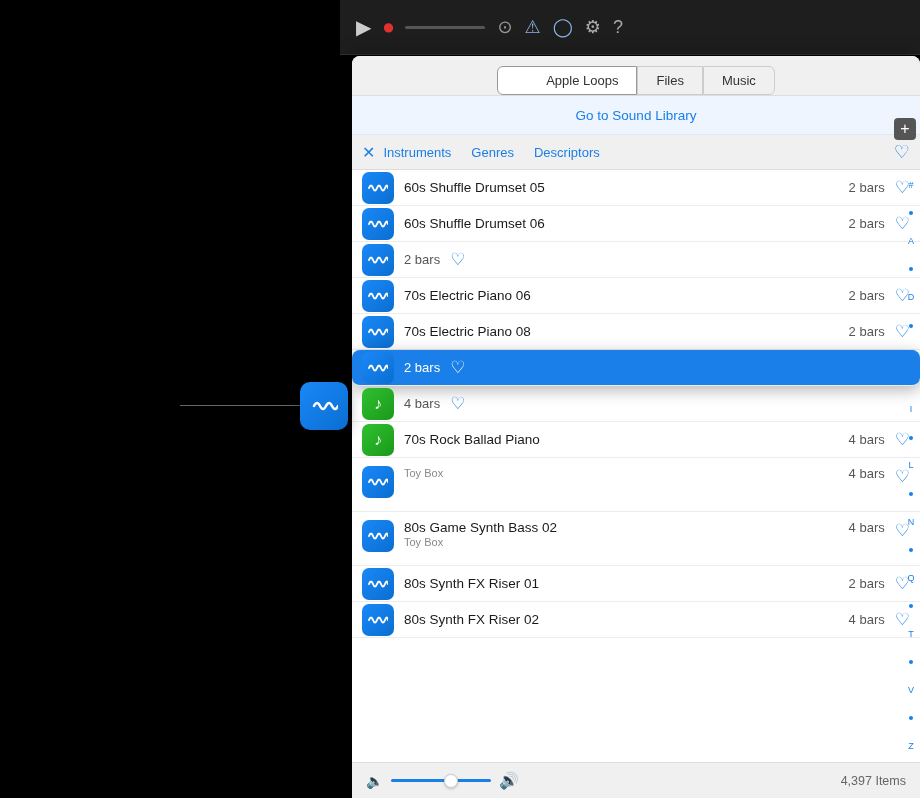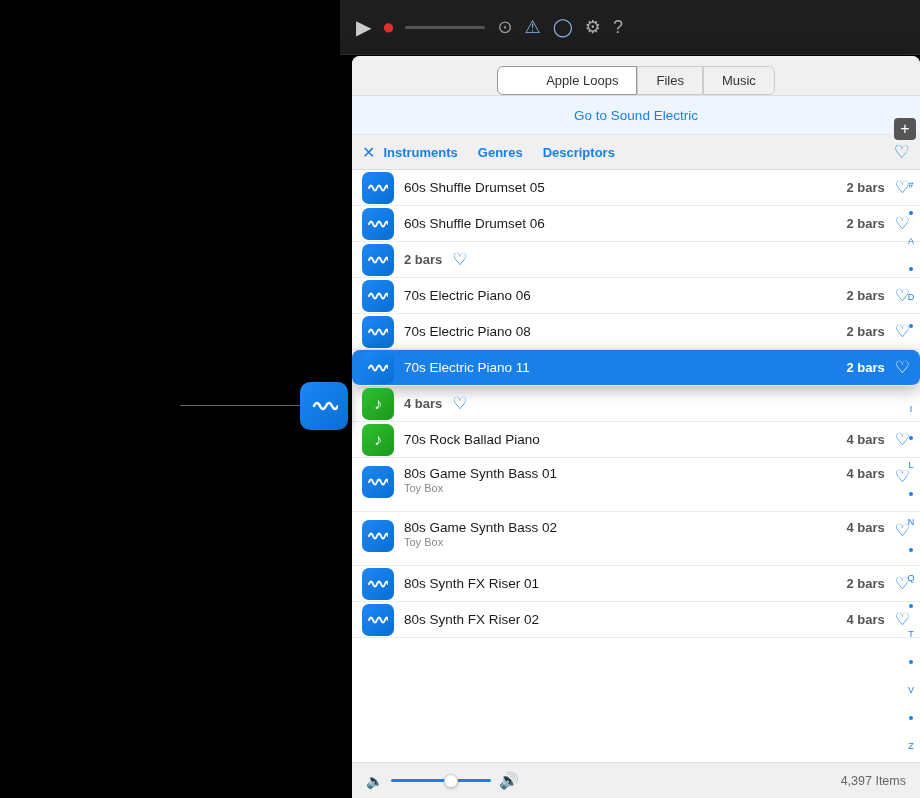--- a/index.html
+++ b/index.html
@@ -149,21 +149,21 @@
 
     .filter-tabs {
       display: flex;
       gap: 20px;
     }
 
     .filter-tab {
       font-size: 13px;
       color: #1a7fe8;
       cursor: pointer;
-      font-weight: 700;
+      font-weight: 400;
       padding: 2px 0;
     }
 
     .filter-heart {
       margin-left: auto;
       color: #1a7fe8;
       font-size: 18px;
       cursor: pointer;
     }
 
@@ -232,21 +232,20 @@
       font-size: 11px;
       color: #888;
       margin-top: 1px;
     }
 
     .item-duration {
       font-size: 13px;
       color: #555;
       margin-right: 10px;
       white-space: nowrap;
-      font-weight: bold;
     }
 
     .item-heart {
       color: #1a7fe8;
       font-size: 17px;
       cursor: pointer;
       flex-shrink: 0;
     }
 
     .alpha-index {
@@ -383,21 +382,21 @@
 
   <button class="add-button">+</button>
 
   <div class="tab-bar">
     <button class="tab-button active">Apple Loops</button>
     <button class="tab-button">Files</button>
     <button class="tab-button">Music</button>
   </div>
 
   <div class="sound-library-link">
-    <a href="#">Go to Sound Electric</a>
+    <a href="#">Go to Sound Library</a>
   </div>
 
   <div class="filter-bar">
     <span class="filter-close">✕</span>
     <div class="filter-tabs">
       <span class="filter-tab">Instruments</span>
       <span class="filter-tab">Genres</span>
       <span class="filter-tab">Descriptors</span>
     </div>
     <span class="filter-heart">♡</span>
@@ -461,23 +460,20 @@
         </div>
         <span class="item-duration">2 bars</span>
         <span class="item-heart">♡</span>
       </div>
       <div class="list-item dragging">
         <div class="item-icon icon-blue">
           <svg width="20" height="16" viewBox="0 0 20 16" fill="none">
         <path d="M1 8 Q3 3, 5 8 Q7 13, 9 8 Q11 3, 13 8 Q15 13, 17 8 Q19 3, 20 8" stroke="white" stroke-width="2" fill="none" stroke-linecap="round"></path>
       </svg>
         </div>
-        <div class="item-info">
-          <div class="item-name" style="color: rgb(255, 255, 255);">70s Electric Piano 11</div>
-        </div>
         <span class="item-duration" style="color: rgb(255, 255, 255);">2 bars</span>
         <span class="item-heart" style="color: rgb(255, 255, 255);">♡</span>
       </div>
       <div class="list-item">
         <div class="item-icon icon-green">
           <span style="color:white;font-size:16px;">♪</span>
         </div>
         <span class="item-duration">4 bars</span>
         <span class="item-heart">♡</span>
       </div>
@@ -491,21 +487,20 @@
         <span class="item-duration">4 bars</span>
         <span class="item-heart">♡</span>
       </div>
       <div class="list-item two-line">
         <div class="item-icon icon-blue">
           <svg width="20" height="16" viewBox="0 0 20 16" fill="none">
         <path d="M1 8 Q3 3, 5 8 Q7 13, 9 8 Q11 3, 13 8 Q15 13, 17 8 Q19 3, 20 8" stroke="white" stroke-width="2" fill="none" stroke-linecap="round"></path>
       </svg>
         </div>
         <div class="item-info">
-          <div class="item-name">80s Game Synth Bass 01</div>
           <div class="item-subtitle">Toy Box</div>
         </div>
         <span class="item-duration">4 bars</span>
         <span class="item-heart">♡</span>
       </div>
       <div class="list-item two-line">
         <div class="item-icon icon-blue">
           <svg width="20" height="16" viewBox="0 0 20 16" fill="none">
         <path d="M1 8 Q3 3, 5 8 Q7 13, 9 8 Q11 3, 13 8 Q15 13, 17 8 Q19 3, 20 8" stroke="white" stroke-width="2" fill="none" stroke-linecap="round"></path>
       </svg>

